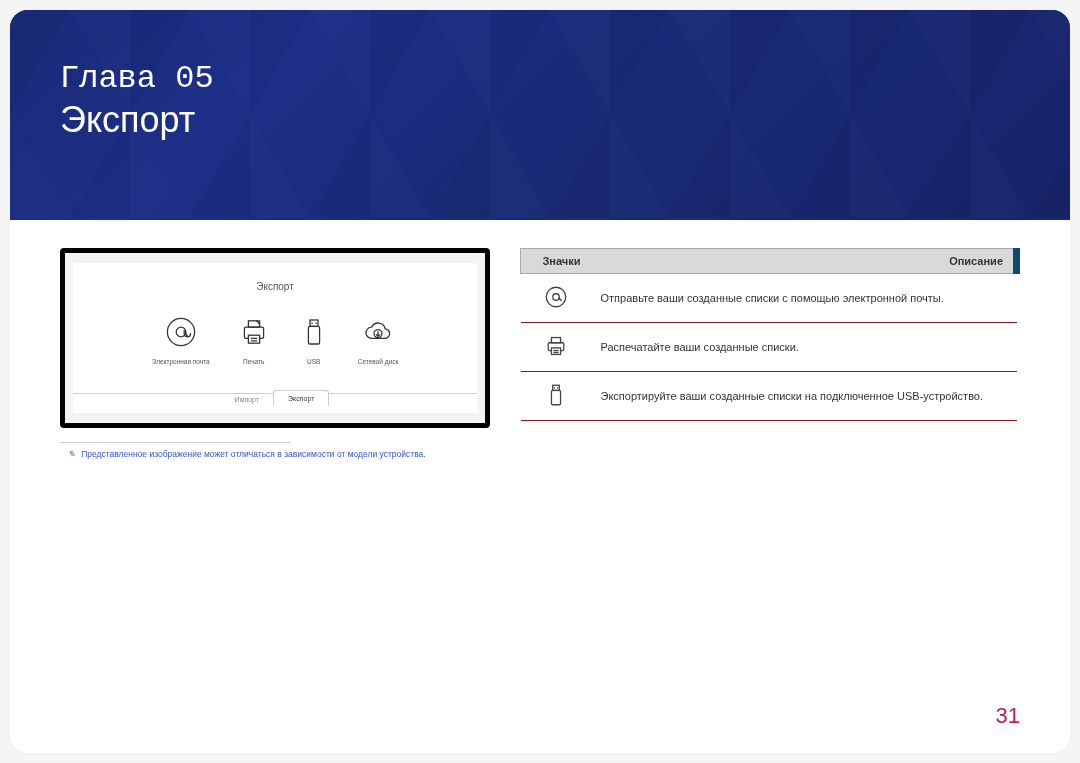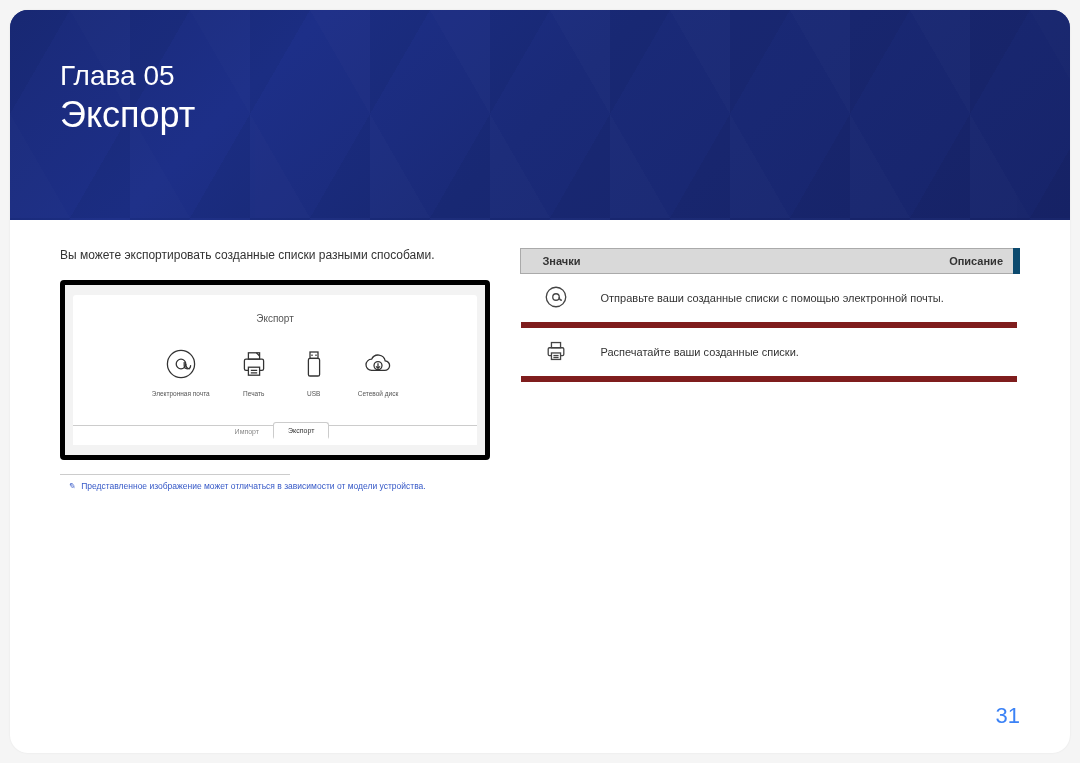--- a/index.html
+++ b/index.html
@@ -35,23 +35,24 @@
       inset: 0;
       background-image:
         linear-gradient(60deg, rgba(255,255,255,0.02) 25%, transparent 25%, transparent 75%, rgba(255,255,255,0.02) 75%),
         linear-gradient(-60deg, rgba(0,0,0,0.06) 25%, transparent 25%, transparent 75%, rgba(0,0,0,0.06) 75%);
       background-size: 120px 208px;
       opacity: 0.7;
       pointer-events: none;
     }
     .banner-chapter {
       color: #fff;
-      font-size: 28px;
+      font-size: 32px;
       font-weight: 300;
       position: relative;
+      font-family: Liberation Mono, monospace;
     }
     .banner-title {
       color: #fff;
       font-size: 36px;
       font-weight: 300;
       margin-top: 2px;
       position: relative;
     }
     
     .content {
@@ -158,48 +159,47 @@
       font-weight: 600;
       padding: 6px 10px;
       border: 1px solid #aaa;
       border-left: none;
       border-right: none;
     }
     .icon-table th:first-child { border-left: 1px solid #aaa; width: 70px; }
     .icon-table th:last-child { border-right: 7px solid #0c4a6e; }
     .icon-table td {
       padding: 10px 10px;
-      border-bottom: 6px solid #7f1d1d;
+      border-bottom: 1px solid #7f1d1d;
       vertical-align: middle;
     }
     .icon-table td.icon-cell { text-align: center; width: 70px; }
     .icon-table td.icon-cell svg { width: 26px; height: 26px; }
     .page-number {
       position: absolute;
       bottom: 24px;
       right: 50px;
       font-size: 22px;
-      color: #3b82f6;
+      color: #be185d;
       font-weight: 300;
     }
   </style>
 </head>
 <body>
 
 <div class="page">
 
   <div class="banner">
     <div class="banner-chapter">Глава 05</div>
     <div class="banner-title">Экспорт</div>
   </div>
 
   <div class="content">
 
     <div class="col-left">
-      <p class="intro">Вы можете экспортировать созданные списки разными способами.</p>
 
       <div class="screen">
         <div class="screen-inner">
           <div class="screen-title">Экспорт</div>
           <div class="screen-icons">
 
             <div class="sicon">
               <span>
                 <svg viewBox="0 0 40 40" fill="none" stroke="#333" stroke-width="1.6">
                   <circle cx="20" cy="20" r="17"></circle>
@@ -292,20 +292,33 @@
                   <rect x="8" y="15" width="24" height="12" rx="2"></rect>
                   <rect x="13" y="7" width="14" height="8"></rect>
                   <rect x="13" y="23" width="14" height="10" fill="#fff"></rect>
                   <line x1="16" y1="27" x2="24" y2="27"></line>
                   <line x1="16" y1="30" x2="24" y2="30"></line>
                 </svg>
               </span>
             </td>
             <td>Распечатайте ваши созданные списки.</td>
           </tr>
+          <tr>
+            <td class="icon-cell">
+              <span>
+                <svg viewBox="0 0 40 40" fill="none" stroke="#444" stroke-width="2">
+                  <rect x="15" y="5" width="10" height="8"></rect>
+                  <rect x="13" y="13" width="14" height="22" rx="2"></rect>
+                  <line x1="17.5" y1="8" x2="17.5" y2="10"></line>
+                  <line x1="22.5" y1="8" x2="22.5" y2="10"></line>
+                </svg>
+              </span>
+            </td>
+            <td>Экспортируйте ваши созданные списки на подключенное USB-устройство.</td>
+          </tr>
         </tbody>
       </table>
     </div>
 
   </div>
 
   <div class="page-number">31</div>
 </div>
 
 </body></html>

